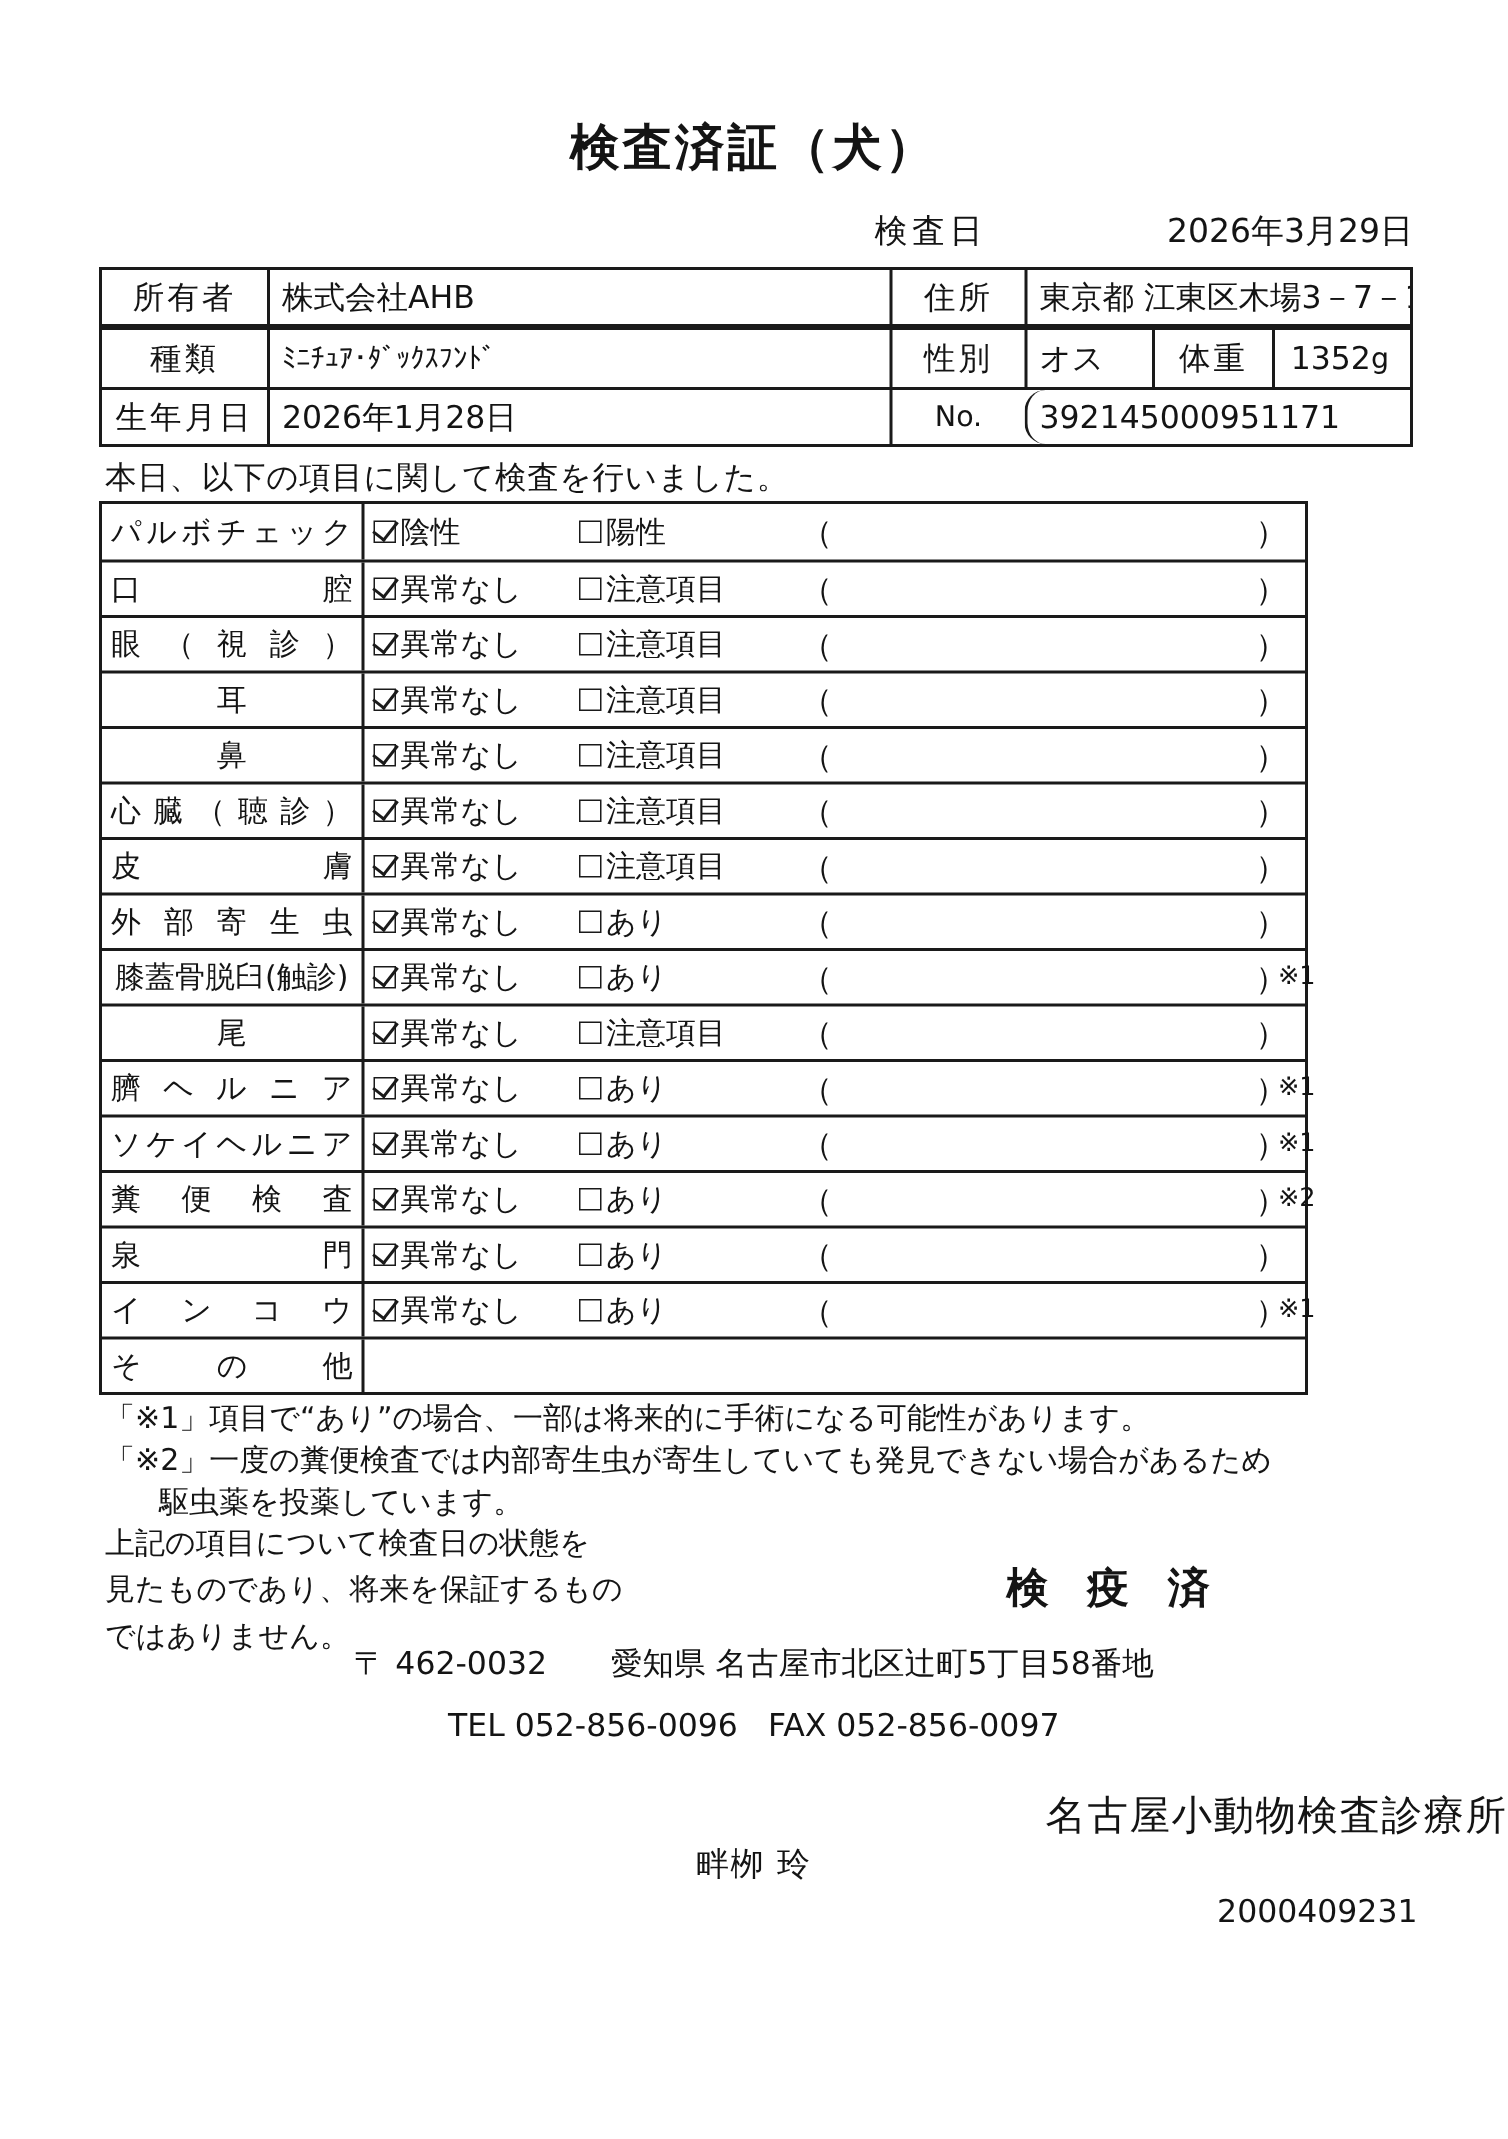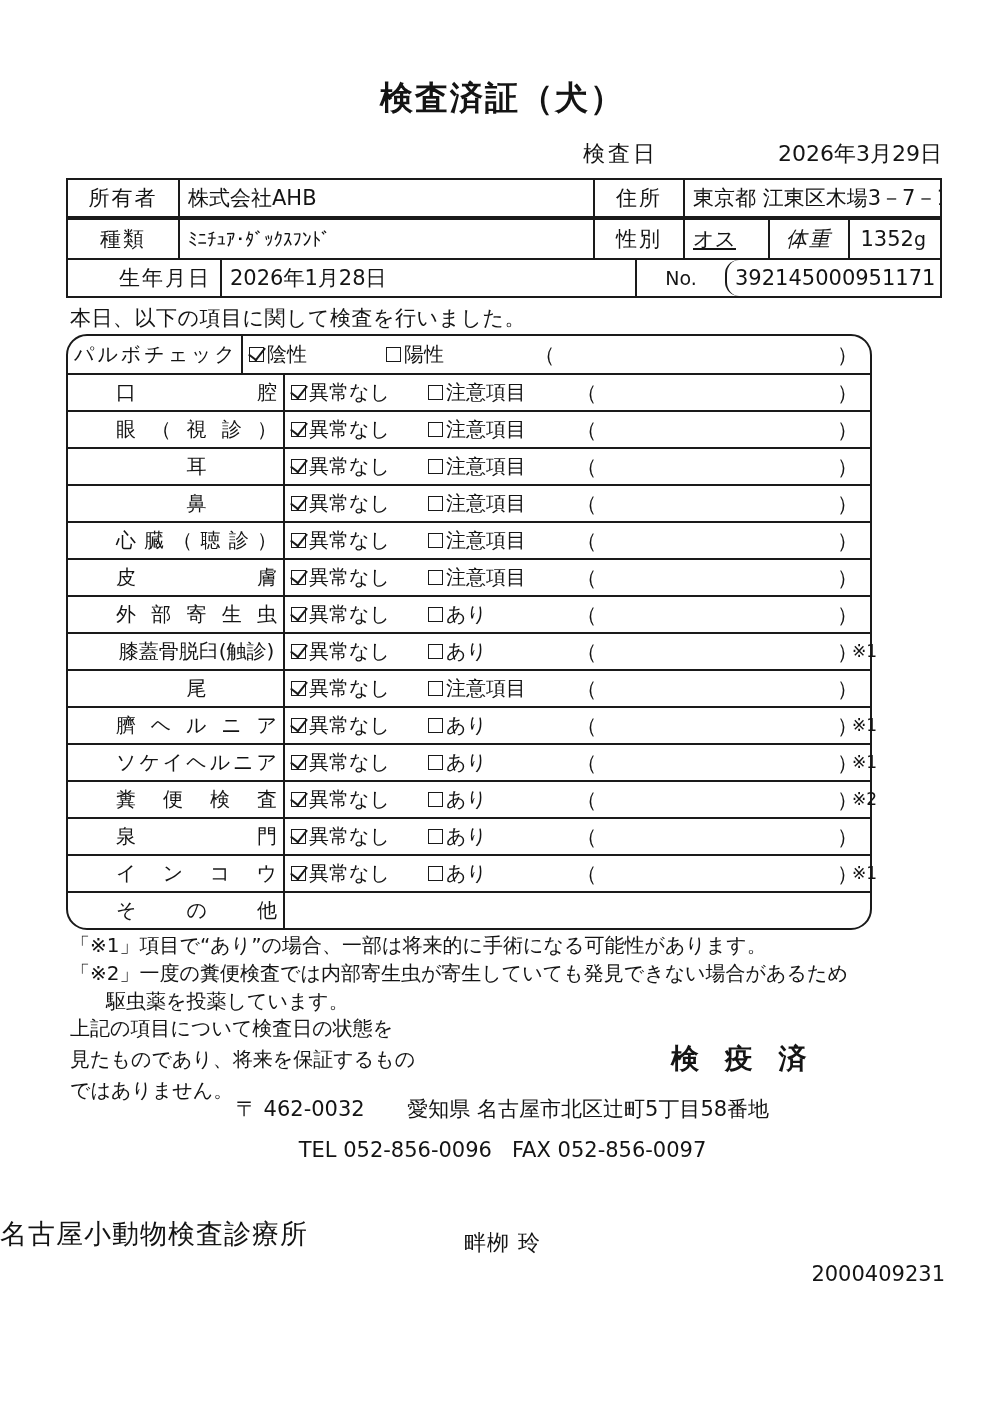--- a/index.html
+++ b/index.html
@@ -40,56 +40,56 @@
   }
   .trow{display:flex;box-sizing:border-box;}
   .cell{
     box-sizing:border-box;
     display:flex;align-items:center;
     font-size:21px;
     padding:0 8px;
     overflow:hidden;white-space:nowrap;
   }
   .cell.bl{border-left:2px solid #1a1a1a;}
-  .trow + .trow{border-top:2px solid #1a1a1a;padding-left:42px;}
+  .trow + .trow{border-top:2px solid #1a1a1a;}
   .lbl-cell{justify-content:center;letter-spacing:2px;}
 
   
   #owner-table{left:66px;top:178px;width:876px;height:40px;}
   #owner-table .trow{height:36px;}
   #owner-table .c-owner-lbl{width:110px;}
   #owner-table .c-owner-val{width:415px;}
   #owner-table .c-addr-lbl{width:90px;justify-content:center;letter-spacing:2px;}
   #owner-table .c-addr-val{flex:1;}
 
   
   #pet-table{left:66px;top:218px;width:876px;height:80px;}
   #pet-table .trow{height:38px;}
   #pet-table .c-breed-lbl{width:110px;}
   #pet-table .c-breed-val{width:415px;font-size:19px;letter-spacing:0px;}
   #pet-table .c-sex-lbl{width:90px;justify-content:center;letter-spacing:2px;}
-  #pet-table .c-sex-val{width:85px;text-decoration:underline;}
-  #pet-table .c-wt-lbl{width:80px;justify-content:center;letter-spacing:2px;font-style:italic;}
+  #pet-table .c-sex-val{width:85px;}
+  #pet-table .c-wt-lbl{width:80px;justify-content:center;letter-spacing:2px;}
   #pet-table .c-wt-val{flex:1;justify-content:flex-end;padding-right:14px;}
   #pet-table .c-wt-val .num{margin-right:0;}
   #pet-table .c-wt-val .unit{font-size:19px;}
   #pet-table .c-dob-lbl{width:110px;}
   #pet-table .c-dob-val{width:415px;}
   #pet-table .c-no-lbl{width:90px;justify-content:center;font-size:19px;}
   #pet-table .c-no-val{flex:1;border-radius:14px;}
 
   
   .intro{
     position:absolute;left:70px;top:304px;
     font-size:21px;letter-spacing:0.5px;
   }
 
   
   #checklist{
-    left:66px;top:334px;width:806px;border-radius:21px;
+    left:66px;top:334px;width:806px;
   }
   #checklist .trow{height:37px;}
   .c-item{
     width:175px;
     border-right:2px solid #1a1a1a;
     font-size:20px;
     display:flex;align-items:center;
     box-sizing:border-box;
     padding:0 6px;
     overflow:hidden;white-space:nowrap;
@@ -133,21 +133,21 @@
   .disclaimer{position:absolute;left:70px;top:1013px;font-size:20px;line-height:31px;}
   .stamp{
     position:absolute;left:660px;top:1040px;
     font-size:28px;letter-spacing:8px;font-weight:600;margin-left:11px;
   }
 
   
   .clinic-addr{position:absolute;left:0;top:1095px;width:1005px;text-align:center;font-size:21px;}
   .clinic-addr .zip{margin-right:36px;}
   .clinic-tel{position:absolute;left:0;top:1138px;width:1005px;text-align:center;font-size:21px;}
-  .clinic-name{position:absolute;left:0;top:1192px;width:1005px;text-align:left;font-size:27px;letter-spacing:1px;margin-top:24px;}
+  .clinic-name{position:absolute;left:0;top:1192px;width:1005px;text-align:right;font-size:27px;letter-spacing:1px;}
   .clinic-vet{position:absolute;left:0;top:1228px;width:1005px;text-align:center;font-size:22px;letter-spacing:1px;}
   .ref-no{position:absolute;right:60px;top:1262px;font-size:21px;}
 </style>
 </head>
 <body>
 
 <div class="page">
 
   <div class="doc-title">検査済証（犬）</div>
 

